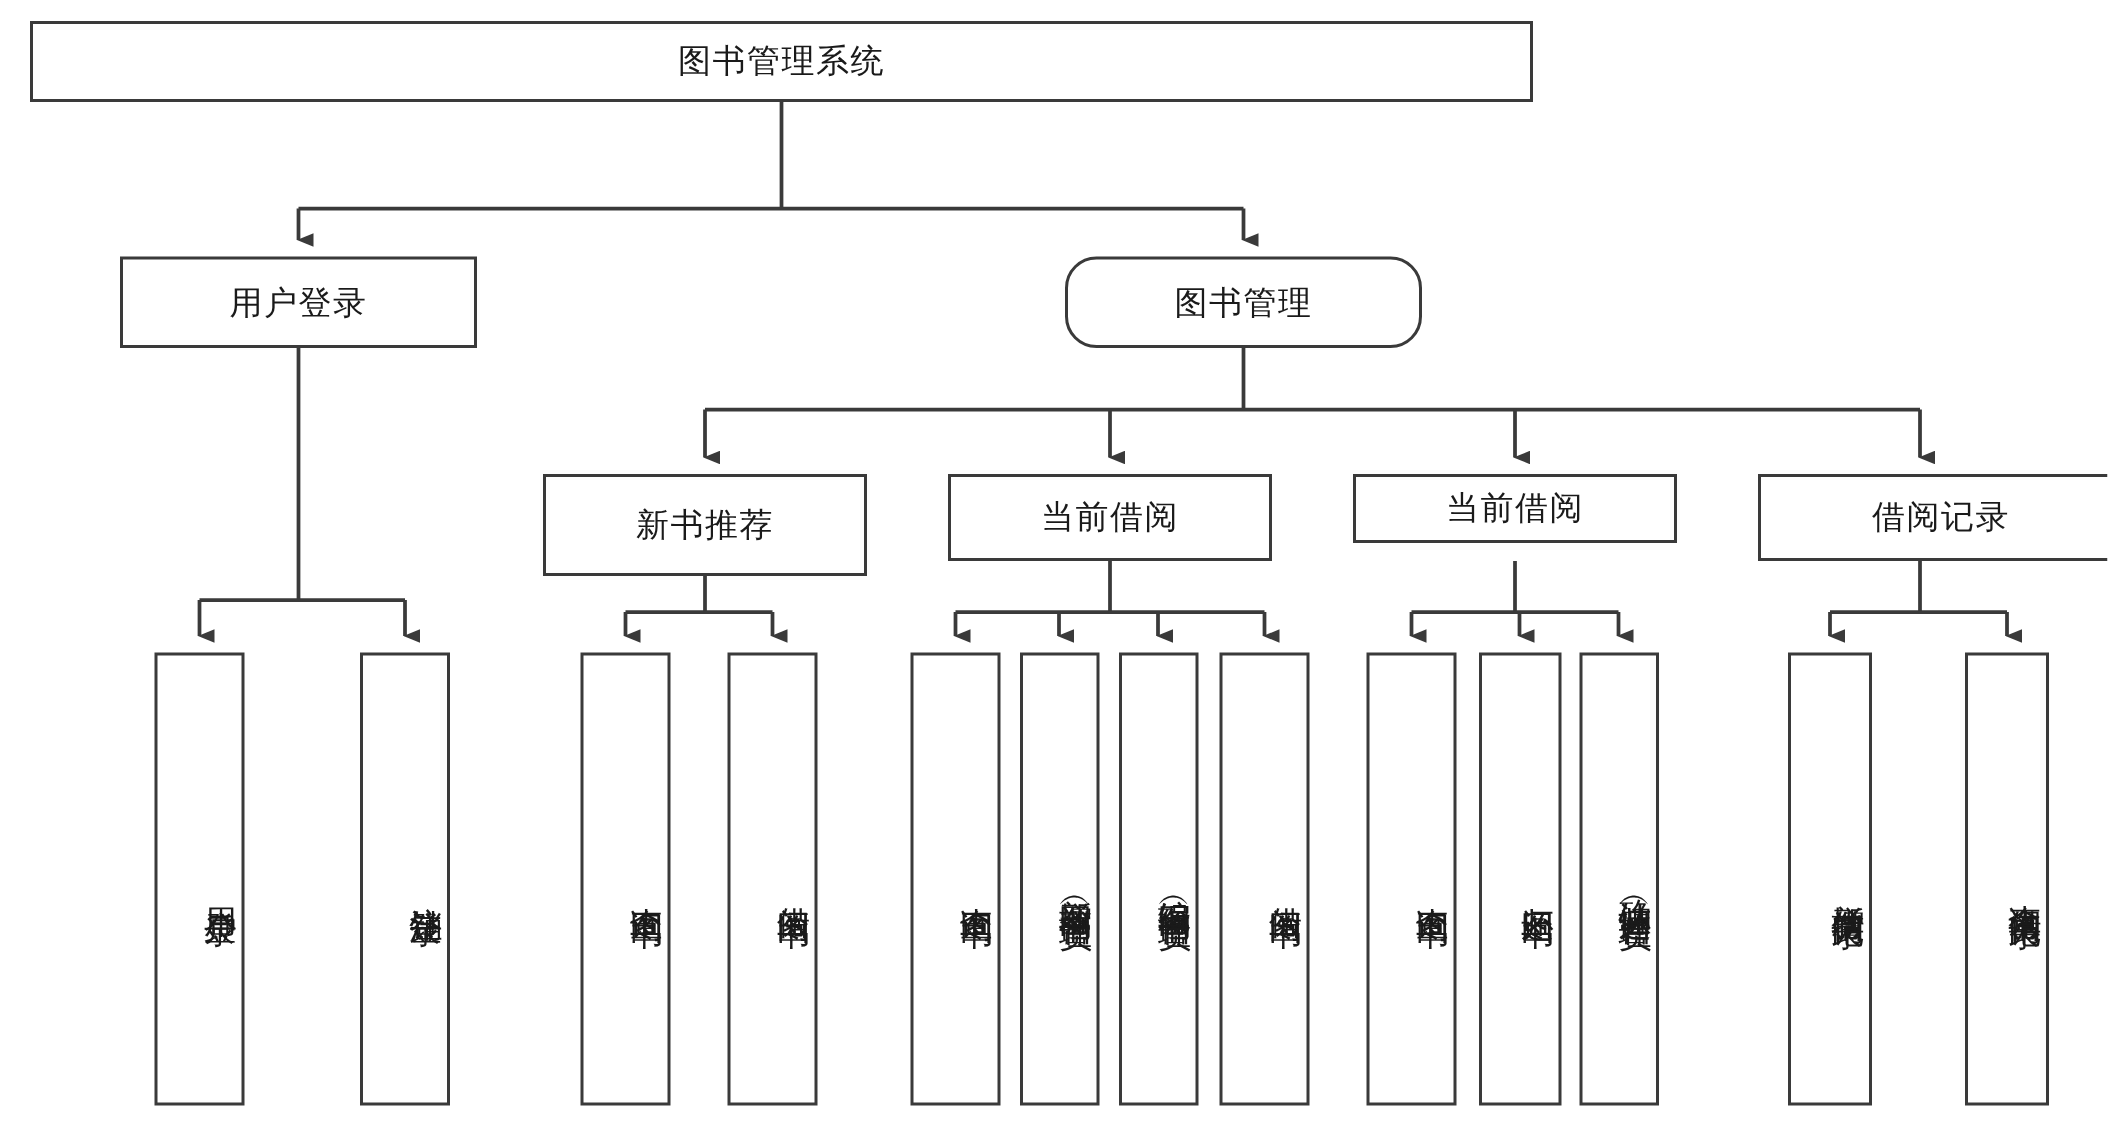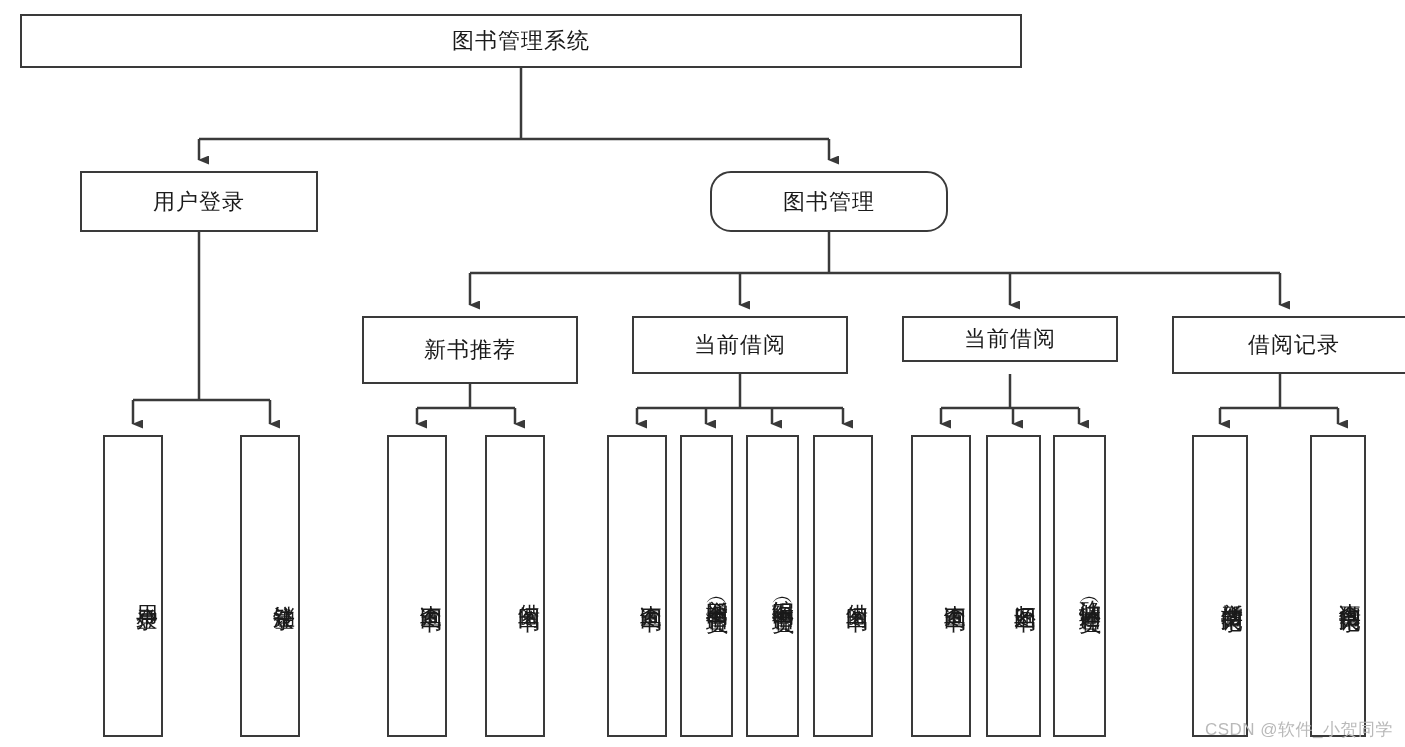--- a/index.html
+++ b/index.html
@@ -165,15 +165,14 @@
         <span class="node-label">确认归还（管理员）</span>
       </div>
       <div class="node vert" style="left: 1192px; top: 435px; width: 56px; height: 302px;">
         <span class="node-label">新增借阅记录</span>
       </div>
       <div class="node vert" style="left: 1310px; top: 435px; width: 56px; height: 302px;">
         <span class="node-label">查询借阅记录</span>
       </div>
     </div>
 
-  <div class="watermark">CSDN @软件_小贺同学</div>
 
 </div>
 
 </body></html>

